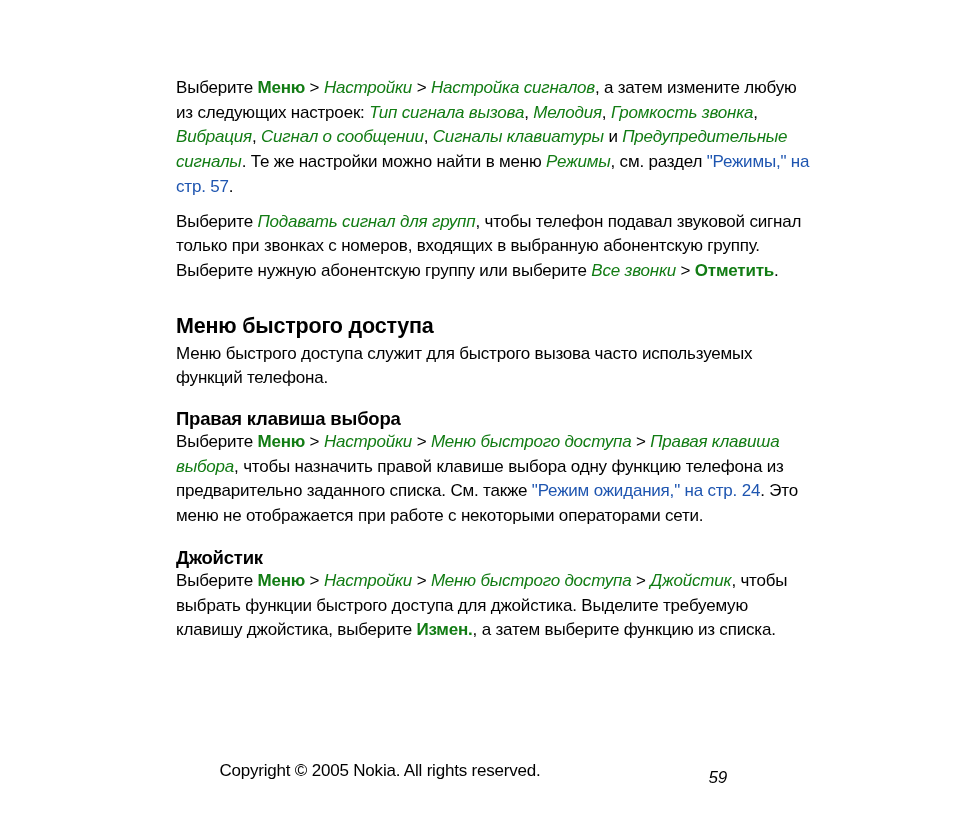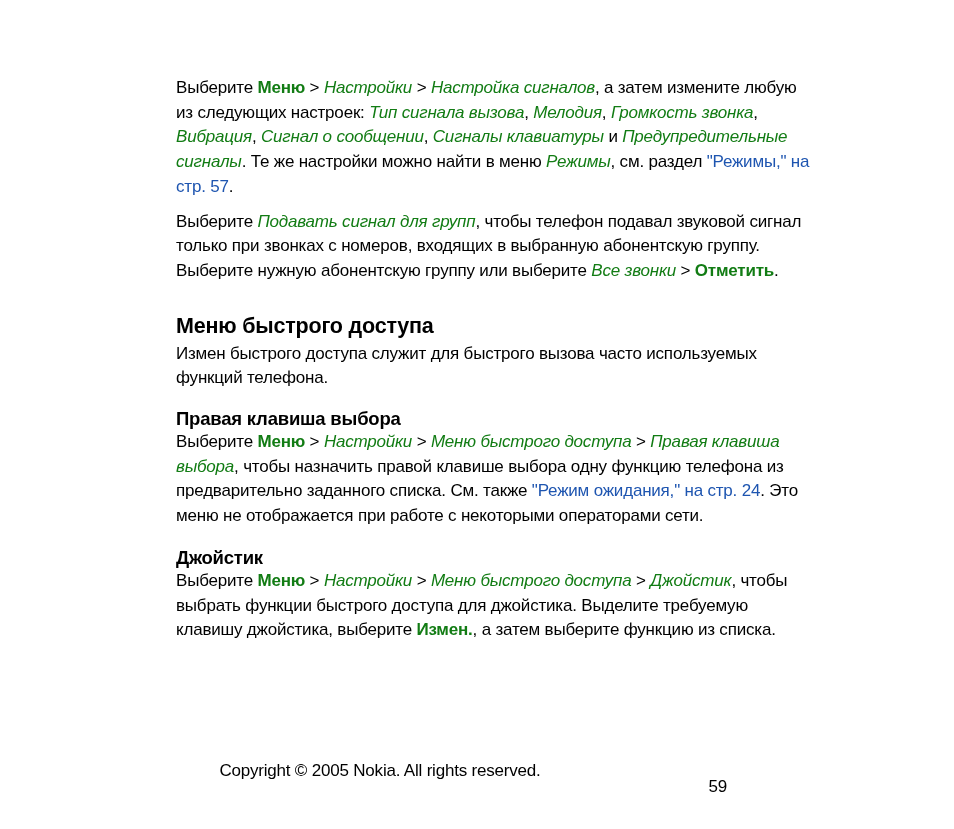--- a/index.html
+++ b/index.html
@@ -34,30 +34,30 @@
   .heading2.h-joystick{margin:17px 0 0 0;}
   .t-plain{color:var(--ink);}
   .t-cmd{color:var(--green);font-weight:bold;}
   .t-menu{color:var(--green);font-style:italic;}
   .t-link{color:var(--blue);cursor:pointer;text-decoration:none;}
   .footer{
     position:absolute;left:0;top:760px;width:760px;height:26px;
     font-size:17px;line-height:22px;letter-spacing:-0.2px;
   }
   .footer-copy{text-align:center;width:100%;}
-  .page-num{position:absolute;right:33px;top:16px;}
+  .page-num{position:absolute;right:33px;top:7px;font-style:italic;}
 </style>
 </head>
 <body>
 
 <main class="page-content">
     <p class="body-para"><span class="t-plain">Выберите </span><span class="t-cmd">Меню</span><span class="t-plain"> &gt; </span><span class="t-menu">Настройки</span><span class="t-plain"> &gt; </span><span class="t-menu">Настройка сигналов</span><span class="t-plain">, а затем измените любую из следующих настроек: </span><span class="t-menu">Тип сигнала вызова</span><span class="t-plain">, </span><span class="t-menu">Мелодия</span><span class="t-plain">, </span><span class="t-menu">Громкость звонка</span><span class="t-plain">, </span><span class="t-menu">Вибрация</span><span class="t-plain">, </span><span class="t-menu">Сигнал о сообщении</span><span class="t-plain">, </span><span class="t-menu">Сигналы клавиатуры</span><span class="t-plain"> и </span><span class="t-menu">Предупредительные сигналы</span><span class="t-plain">. Те же настройки можно найти в меню </span><span class="t-menu">Режимы</span><span class="t-plain">, см. раздел </span><span class="t-link">"Режимы," на стр. 57</span><span class="t-plain">.</span></p>
     <p class="body-para"><span class="t-plain">Выберите </span><span class="t-menu">Подавать сигнал для групп</span><span class="t-plain">, чтобы телефон подавал звуковой сигнал только при звонках с номеров, входящих в выбранную абонентскую группу. Выберите нужную абонентскую группу или выберите </span><span class="t-menu">Все звонки</span><span class="t-plain"> &gt; </span><span class="t-cmd">Отметить</span><span class="t-plain">.</span></p>
     <div class="heading1">Меню быстрого доступа</div>
-    <p class="body-para"><span class="t-plain">Измен быстрого доступа служит для быстрого вызова часто используемых функций телефона.</span></p>
+    <p class="body-para"><span class="t-plain">Меню быстрого доступа служит для быстрого вызова часто используемых функций телефона.</span></p>
     <div class="heading2 h-right-key">Правая клавиша выбора</div>
     <p class="body-para"><span class="t-plain">Выберите </span><span class="t-cmd">Меню</span><span class="t-plain"> &gt; </span><span class="t-menu">Настройки</span><span class="t-plain"> &gt; </span><span class="t-menu">Меню быстрого доступа</span><span class="t-plain"> &gt; </span><span class="t-menu">Правая клавиша выбора</span><span class="t-plain">, чтобы назначить правой клавише выбора одну функцию телефона из предварительно заданного списка. См. также </span><span class="t-link">"Режим ожидания," на стр. 24</span><span class="t-plain">. Это меню не отображается при работе с некоторыми операторами сети.</span></p>
     <div class="heading2 h-joystick">Джойстик</div>
     <p class="body-para"><span class="t-plain">Выберите </span><span class="t-cmd">Меню</span><span class="t-plain"> &gt; </span><span class="t-menu">Настройки</span><span class="t-plain"> &gt; </span><span class="t-menu">Меню быстрого доступа</span><span class="t-plain"> &gt; </span><span class="t-menu">Джойстик</span><span class="t-plain">, чтобы выбрать функции быстрого доступа для джойстика. Выделите требуемую клавишу джойстика, выберите </span><span class="t-cmd">Измен.</span><span class="t-plain">, а затем выберите функцию из списка.</span></p>
   </main>
 
 <div class="footer">
   <div class="footer-copy">Copyright © 2005 Nokia. All rights reserved.</div>
   <div class="page-num">59</div>
 </div>

